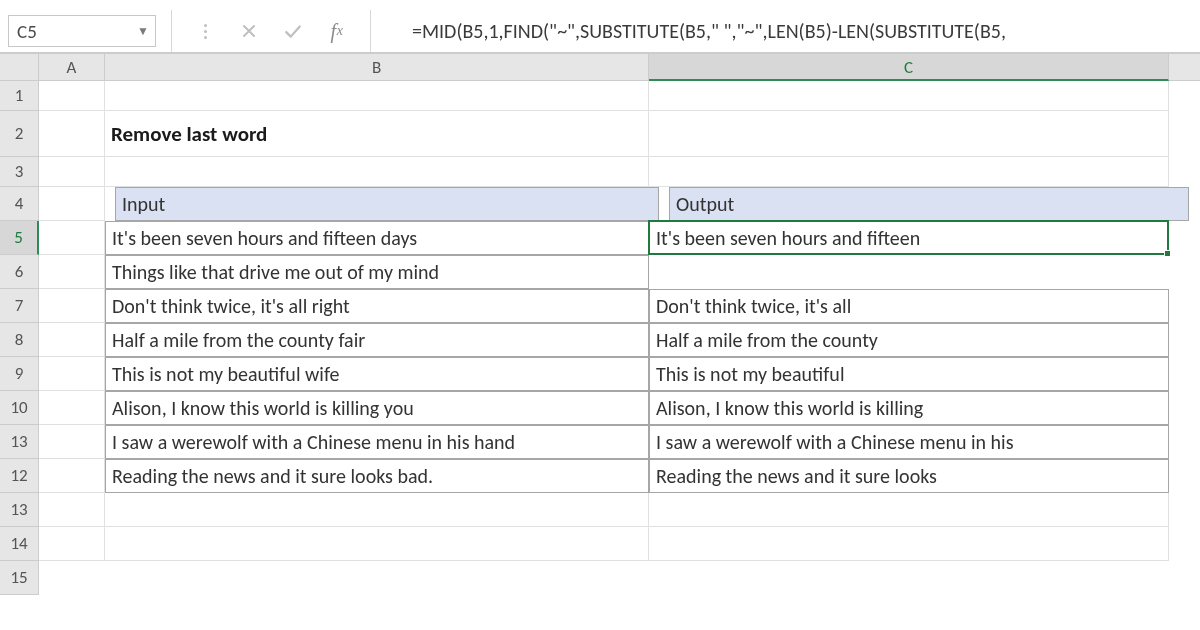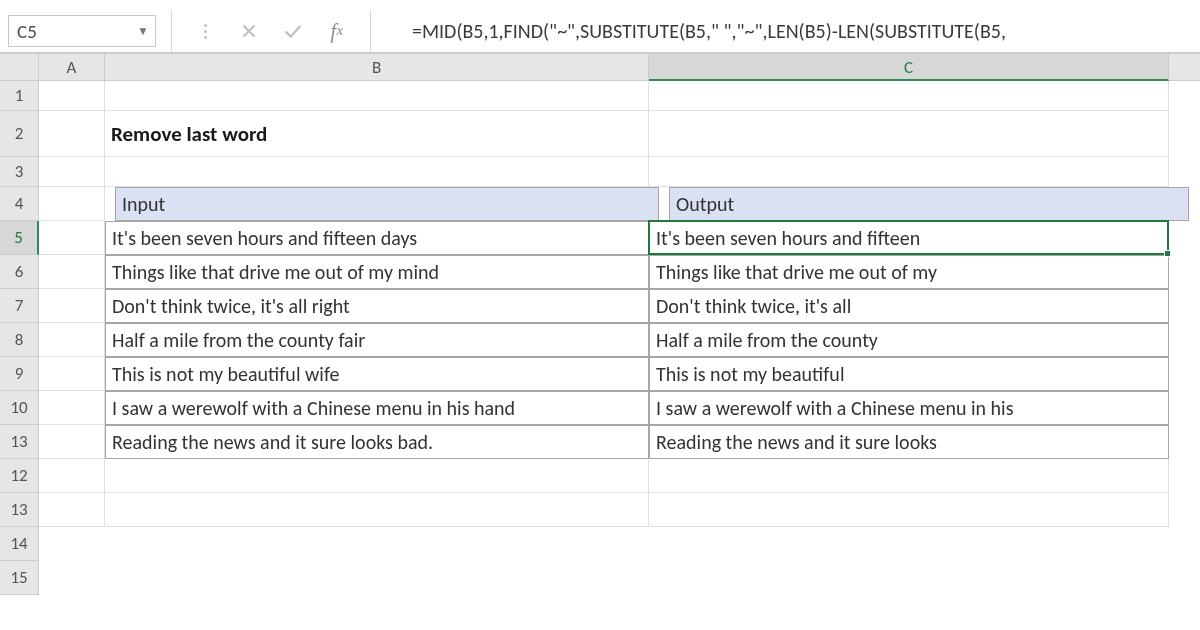--- a/index.html
+++ b/index.html
@@ -275,39 +275,43 @@
     </div>
 
     <div class="row" style="height:34px">
       <div class="cell col-A"></div>
       <div class="cell col-B td">It's been seven hours and fifteen days</div>
       <div class="cell col-C td">It's been seven hours and fifteen</div>
     </div>
     <div class="row" style="height:34px">
       <div class="cell col-A"></div>
       <div class="cell col-B td">Things like that drive me out of my mind</div>
-      <div class="cell col-C td">Things like that drive me out of my</div>
     </div>
     <div class="row" style="height:34px">
       <div class="cell col-A"></div>
       <div class="cell col-B td">Don't think twice, it's all right</div>
       <div class="cell col-C td">Don't think twice, it's all</div>
     </div>
     <div class="row" style="height:34px">
       <div class="cell col-A"></div>
       <div class="cell col-B td">Half a mile from the county fair</div>
       <div class="cell col-C td">Half a mile from the county</div>
     </div>
     <div class="row" style="height:34px">
       <div class="cell col-A"></div>
       <div class="cell col-B td">This is not my beautiful wife</div>
       <div class="cell col-C td">This is not my beautiful</div>
     </div>
     <div class="row" style="height:34px">
       <div class="cell col-A"></div>
+      <div class="cell col-B td">Alison, I know this world is killing you</div>
+      <div class="cell col-C td">Alison, I know this world is killing</div>
+    </div>
+    <div class="row" style="height:34px">
+      <div class="cell col-A"></div>
       <div class="cell col-B td">I saw a werewolf with a Chinese menu in his hand</div>
       <div class="cell col-C td">I saw a werewolf with a Chinese menu in his</div>
     </div>
     <div class="row" style="height:34px">
       <div class="cell col-A"></div>
       <div class="cell col-B td">Reading the news and it sure looks bad.</div>
       <div class="cell col-C td">Reading the news and it sure looks</div>
     </div>
 
     <div class="row" style="height:34px">

